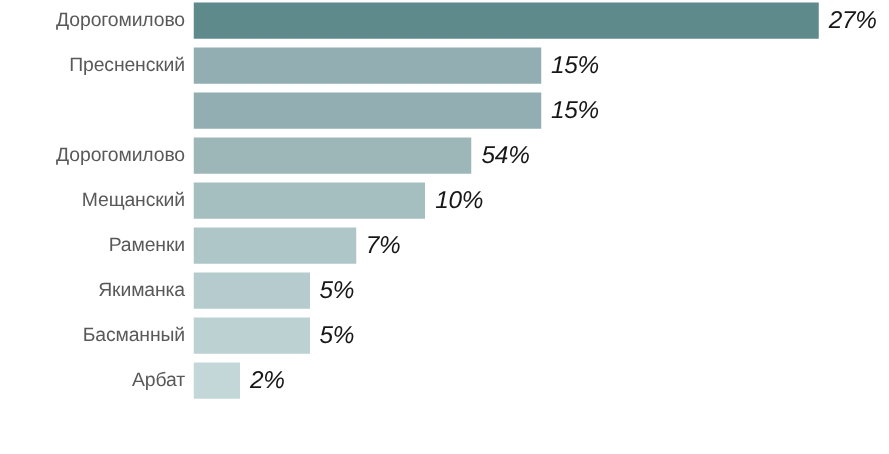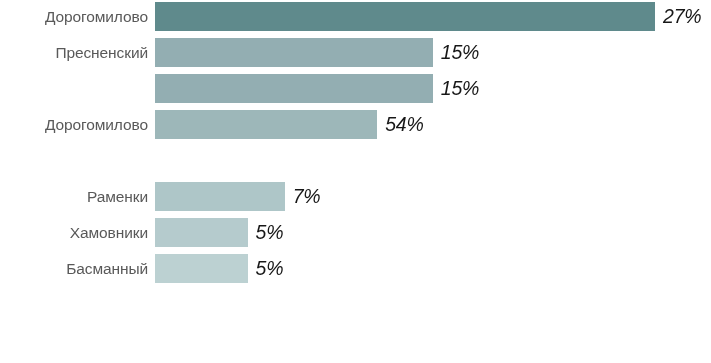--- a/index.html
+++ b/index.html
@@ -92,35 +92,49 @@
           <div class="val-label">15%</div>
         </div>
       </div>
       <div class="bar-row" style="top: 110px;">
         <div class="cat-label">Дорогомилово</div>
         <div class="bar-track">
           <div class="bar-rect" style="width: 222.222px; background: rgb(157, 183, 185);"></div>
           <div class="val-label">54%</div>
         </div>
       </div>
+      <div class="bar-row" style="top: 146px;">
+        <div class="cat-label">Мещанский</div>
+        <div class="bar-track">
+          <div class="bar-rect" style="width: 185.185px; background: rgb(165, 190, 192);"></div>
+          <div class="val-label">10%</div>
+        </div>
+      </div>
       <div class="bar-row" style="top: 182px;">
         <div class="cat-label">Раменки</div>
         <div class="bar-track">
           <div class="bar-rect" style="width: 129.63px; background: rgb(174, 198, 200);"></div>
           <div class="val-label">7%</div>
         </div>
       </div>
       <div class="bar-row" style="top: 218px;">
-        <div class="cat-label">Хамовники</div>
+        <div class="cat-label">Якиманка</div>
         <div class="bar-track">
           <div class="bar-rect" style="width: 92.5926px; background: rgb(181, 203, 205);"></div>
           <div class="val-label">5%</div>
         </div>
       </div>
       <div class="bar-row" style="top: 254px;">
         <div class="cat-label">Басманный</div>
         <div class="bar-track">
           <div class="bar-rect" style="width: 92.5926px; background: rgb(188, 209, 210);"></div>
           <div class="val-label">5%</div>
         </div>
       </div>
+      <div class="bar-row" style="top: 290px;">
+        <div class="cat-label">Арбат</div>
+        <div class="bar-track">
+          <div class="bar-rect" style="width: 37.037px; background: rgb(196, 215, 216);"></div>
+          <div class="val-label">2%</div>
+        </div>
+      </div>
     </div>
 </div>
 
 </body></html>

